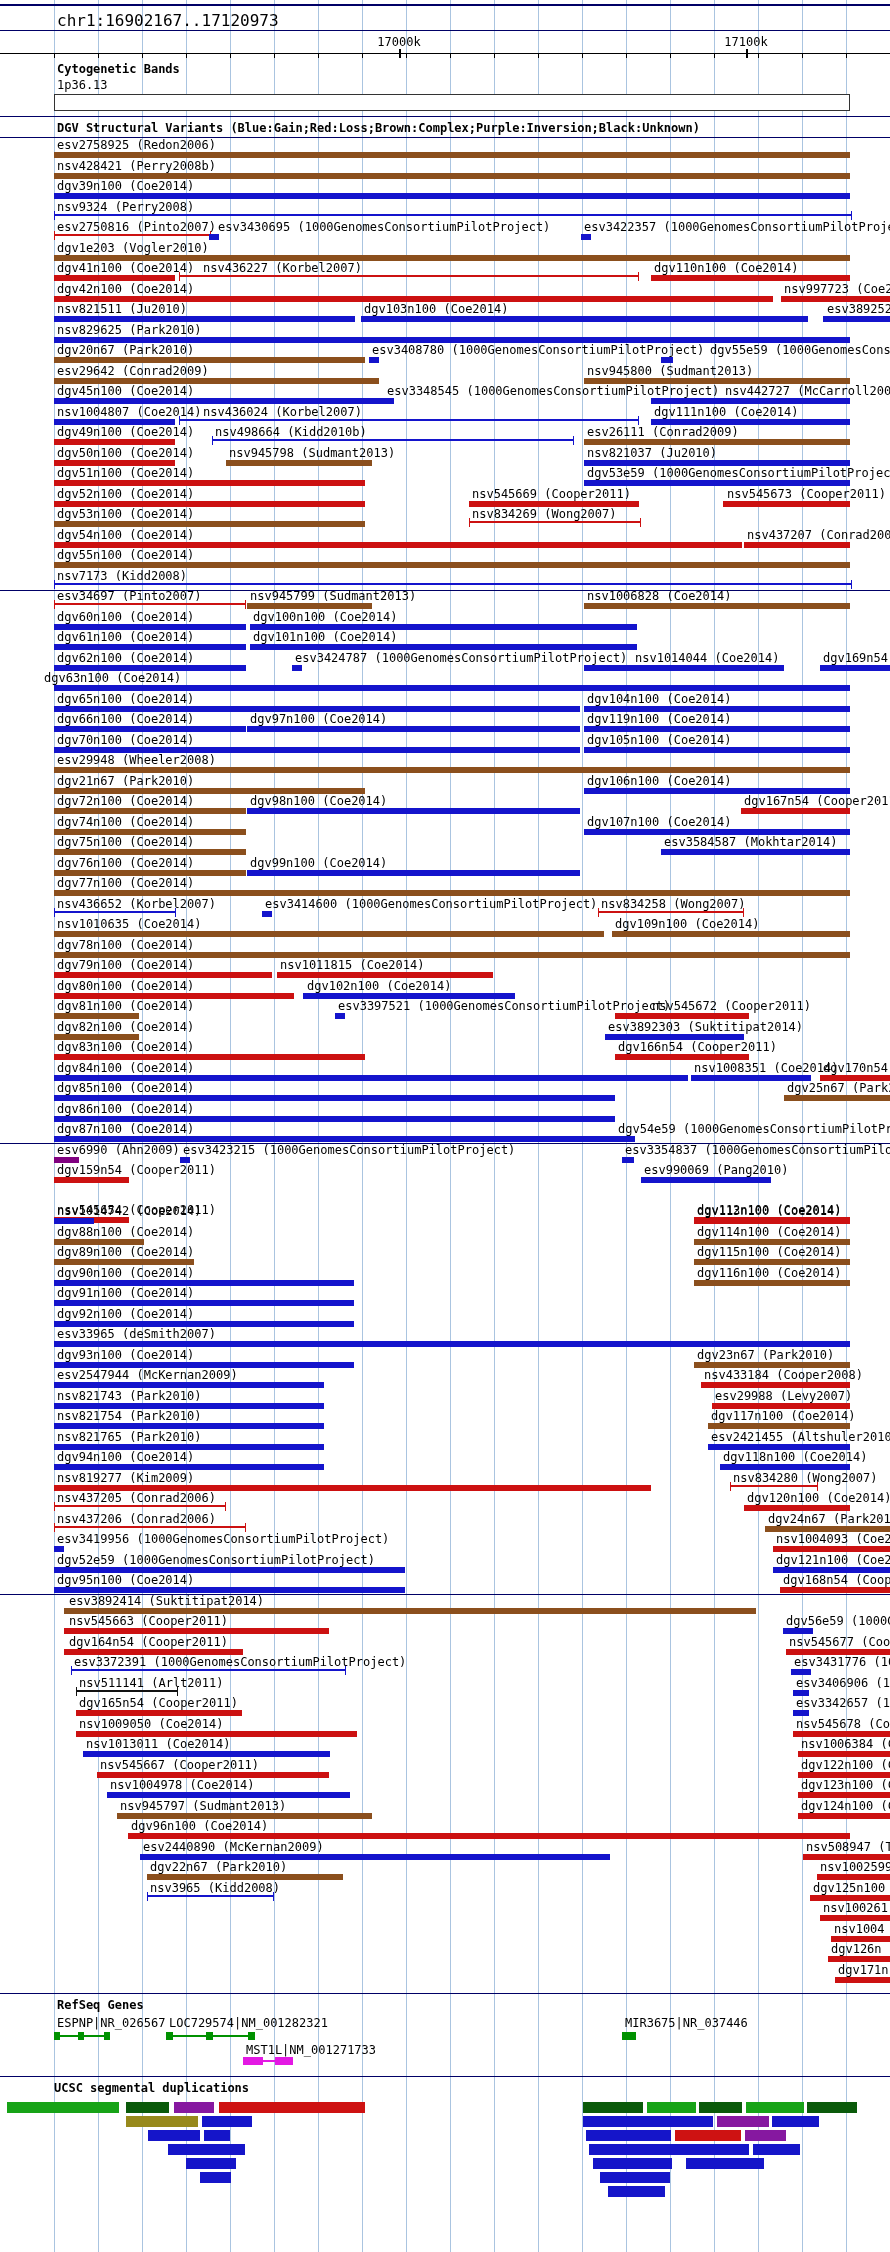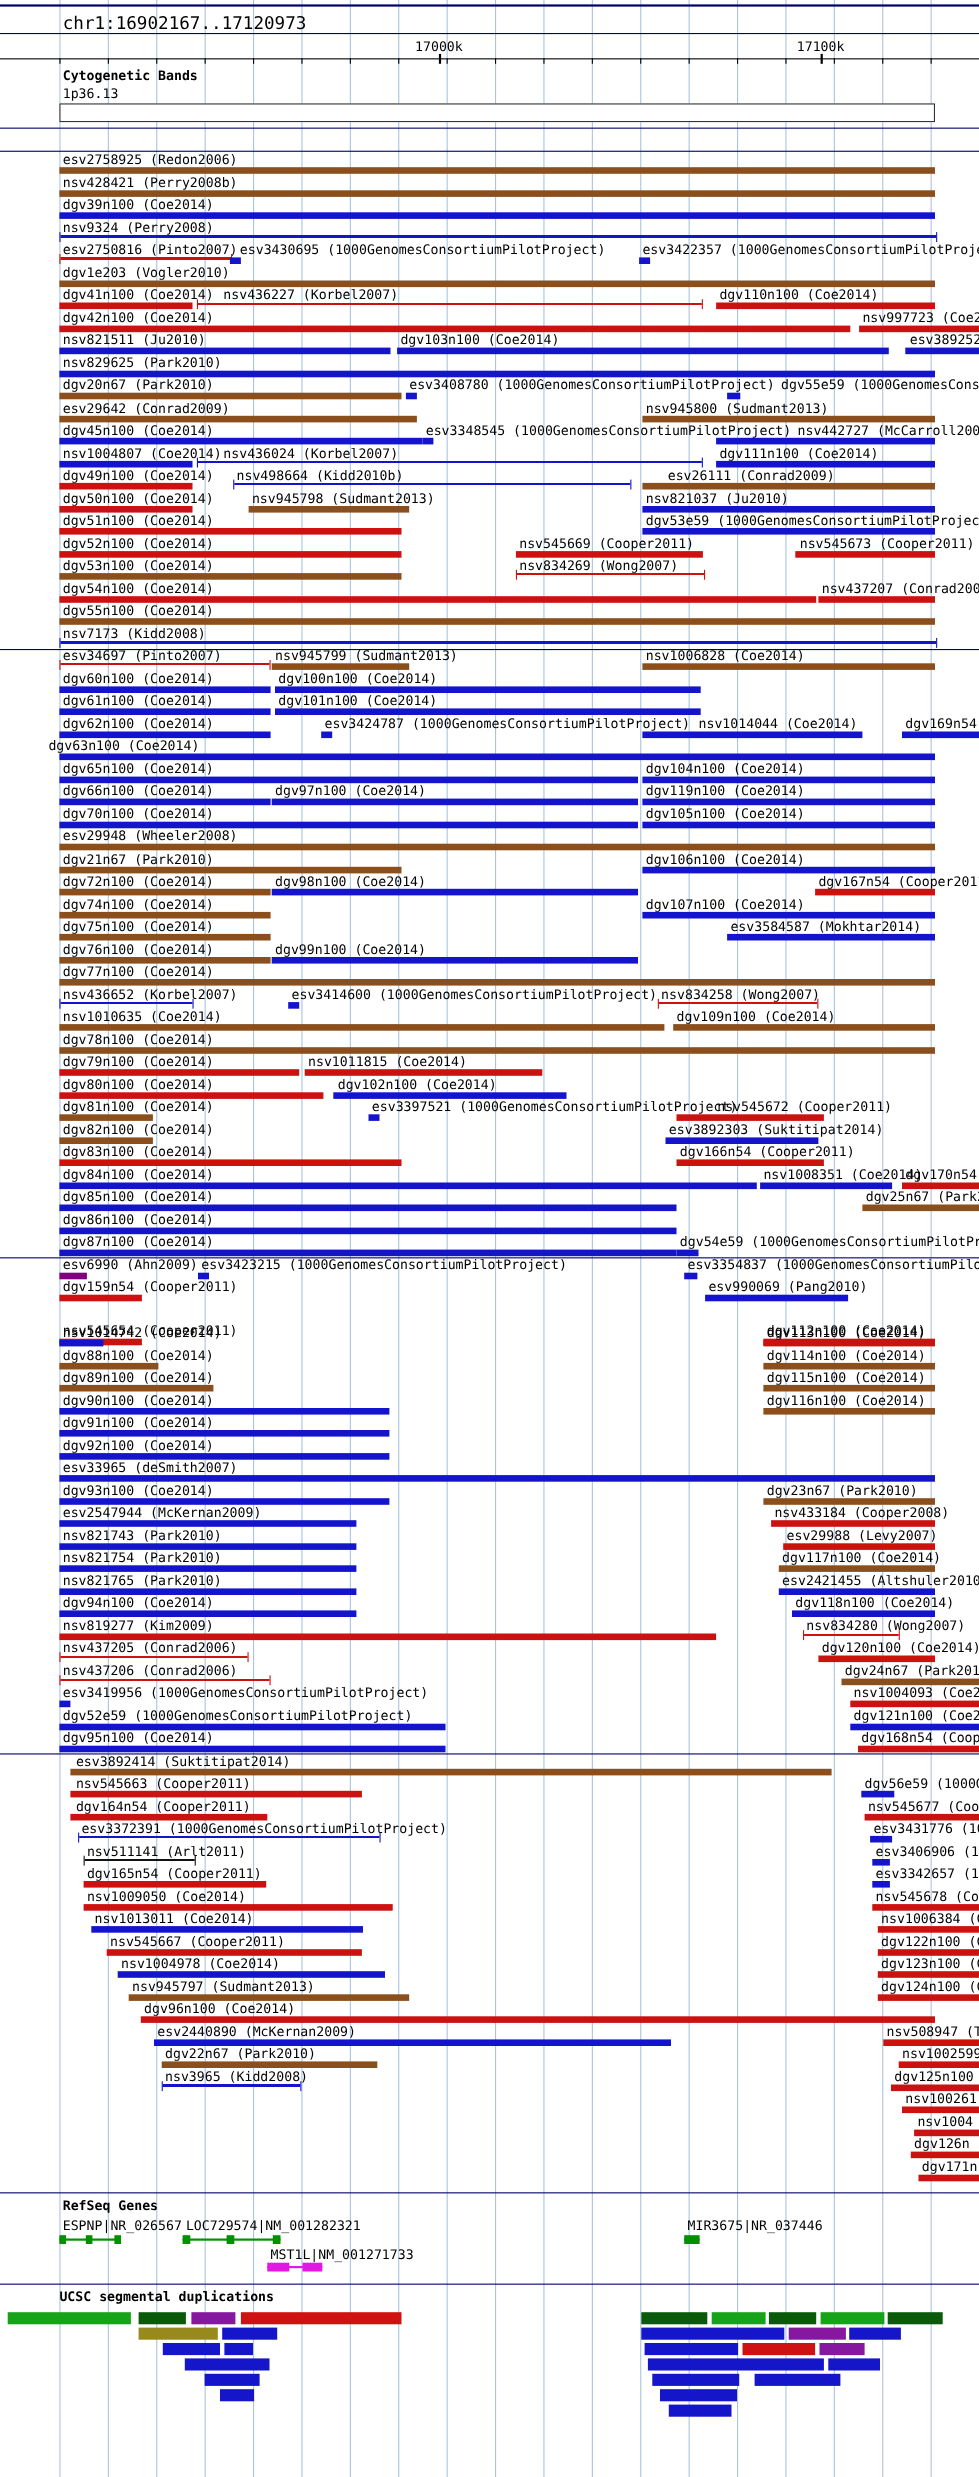--- a/index.html
+++ b/index.html
@@ -89,20 +89,21 @@
       <div class="rlabel" style="left: 399px;">17000k</div>
       <div class="rtick big" style="left: 399px;"></div>
       <div class="rlabel" style="left: 746px;">17100k</div>
       <div class="rtick big" style="left: 746px;"></div>
     </div>
 
   <div class="section-title" style="top:62px;left:57px">Cytogenetic Bands</div>
   <div class="band-label">1p36.13</div>
   <div class="band-box"></div>
 
+  <div class="section-title" style="top:121px;left:57px">DGV Structural Variants (Blue:Gain;Red:Loss;Brown:Complex;Purple:Inversion;Black:Unknown)</div>
   <div id="dgv-rows">
       <div class="vrow" style="top: 139px;">
         <span class="flabel" style="left: 57px;">esv2758925 (Redon2006)</span>
         <div class="fbar" style="left: 54px; width: 796px; --c: #8b4f1d;"></div>
       </div>
       <div class="vrow" style="top: 159.5px;">
         <span class="flabel" style="left: 57px;">nsv428421 (Perry2008b)</span>
         <div class="fbar" style="left: 54px; width: 796px; --c: #8b4f1d;"></div>
       </div>
       <div class="vrow" style="top: 180px;">
@@ -179,21 +180,21 @@
         <span class="flabel" style="left: 203px;">nsv436024 (Korbel2007)</span>
         <div class="fbar line" style="left: 179px; width: 458px; --c: #1414cc;"></div>
         <span class="flabel" style="left: 654px;">dgv111n100 (Coe2014)</span>
         <div class="fbar" style="left: 651px; width: 199px; --c: #1414cc;"></div>
       </div>
       <div class="vrow" style="top: 426px; text-align: center;">
         <span class="flabel" style="left: 57px;">dgv49n100 (Coe2014)</span>
         <div class="fbar" style="left: 54px; width: 121px; --c: #cc1111;"></div>
         <span class="flabel" style="left: 215px;">nsv498664 (Kidd2010b)</span>
         <div class="fbar line" style="left: 212px; width: 360px; --c: #1414cc;"></div>
-        <span class="flabel" style="left: 607px;">esv26111 (Conrad2009)</span>
+        <span class="flabel" style="left: 587px;">esv26111 (Conrad2009)</span>
         <div class="fbar" style="left: 584px; width: 266px; --c: #8b4f1d;"></div>
       </div>
       <div class="vrow" style="top: 446.5px;">
         <span class="flabel" style="left: 57px;">dgv50n100 (Coe2014)</span>
         <div class="fbar" style="left: 54px; width: 121px; --c: #cc1111;"></div>
         <span class="flabel" style="left: 229px;">nsv945798 (Sudmant2013)</span>
         <div class="fbar" style="left: 226px; width: 146px; --c: #8b4f1d;"></div>
         <span class="flabel" style="left: 587px;">nsv821037 (Ju2010)</span>
         <div class="fbar" style="left: 584px; width: 266px; --c: #1414cc;"></div>
       </div>

